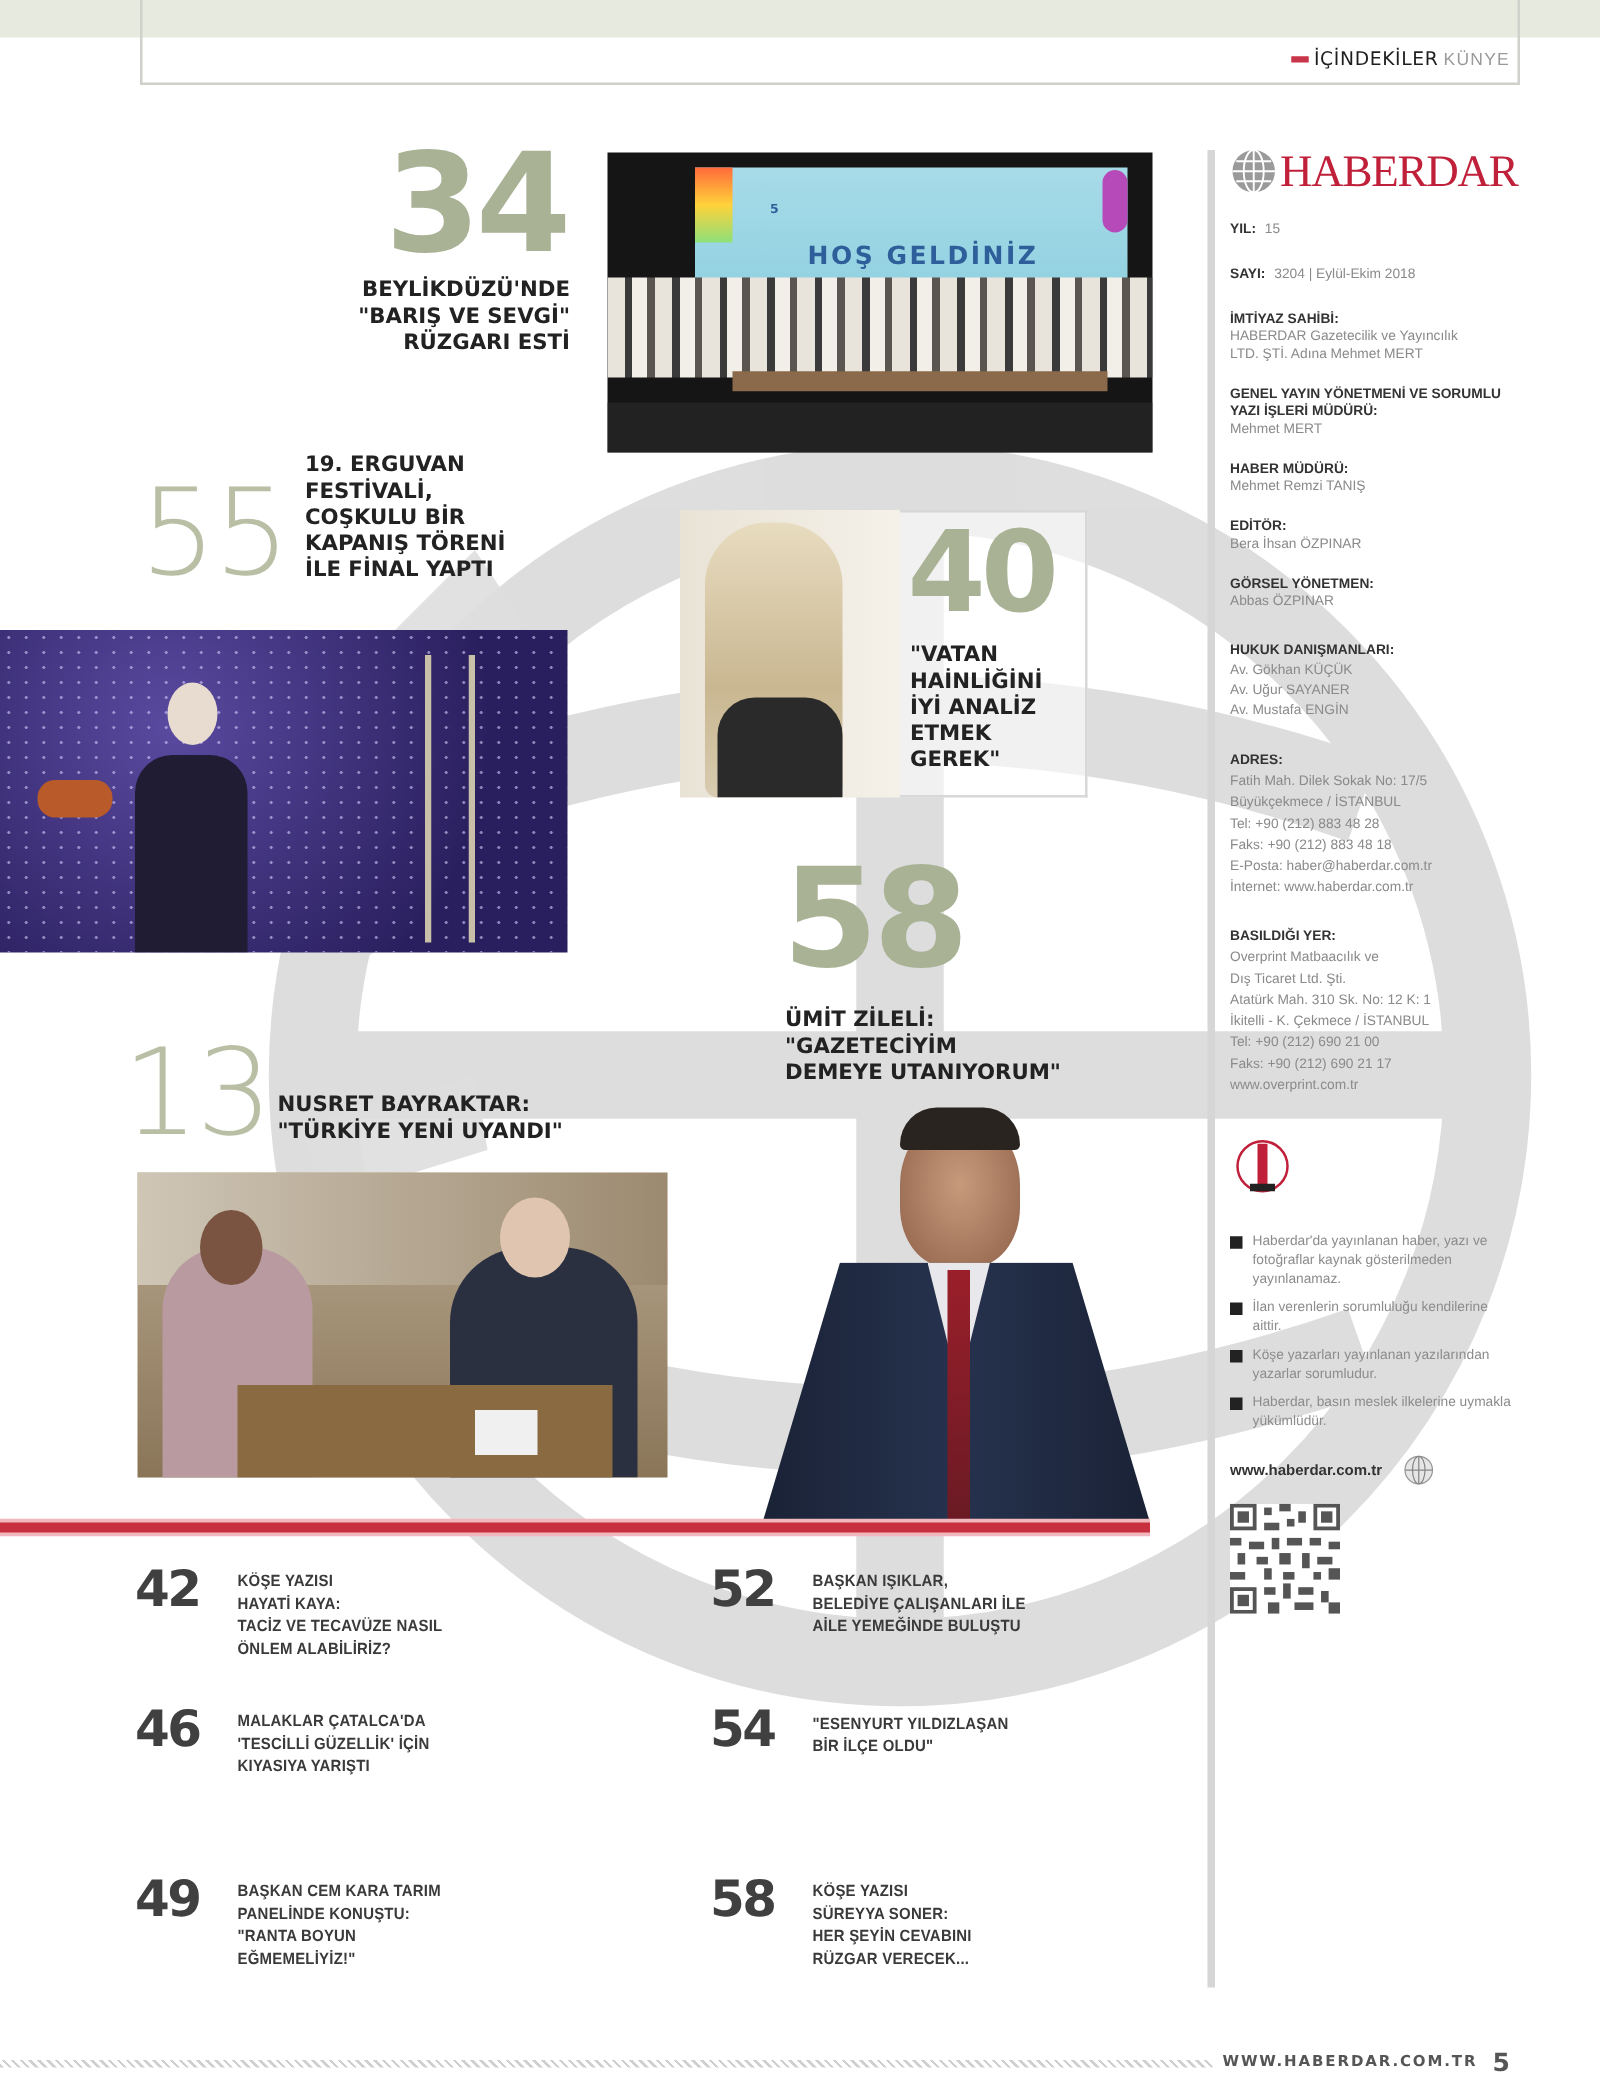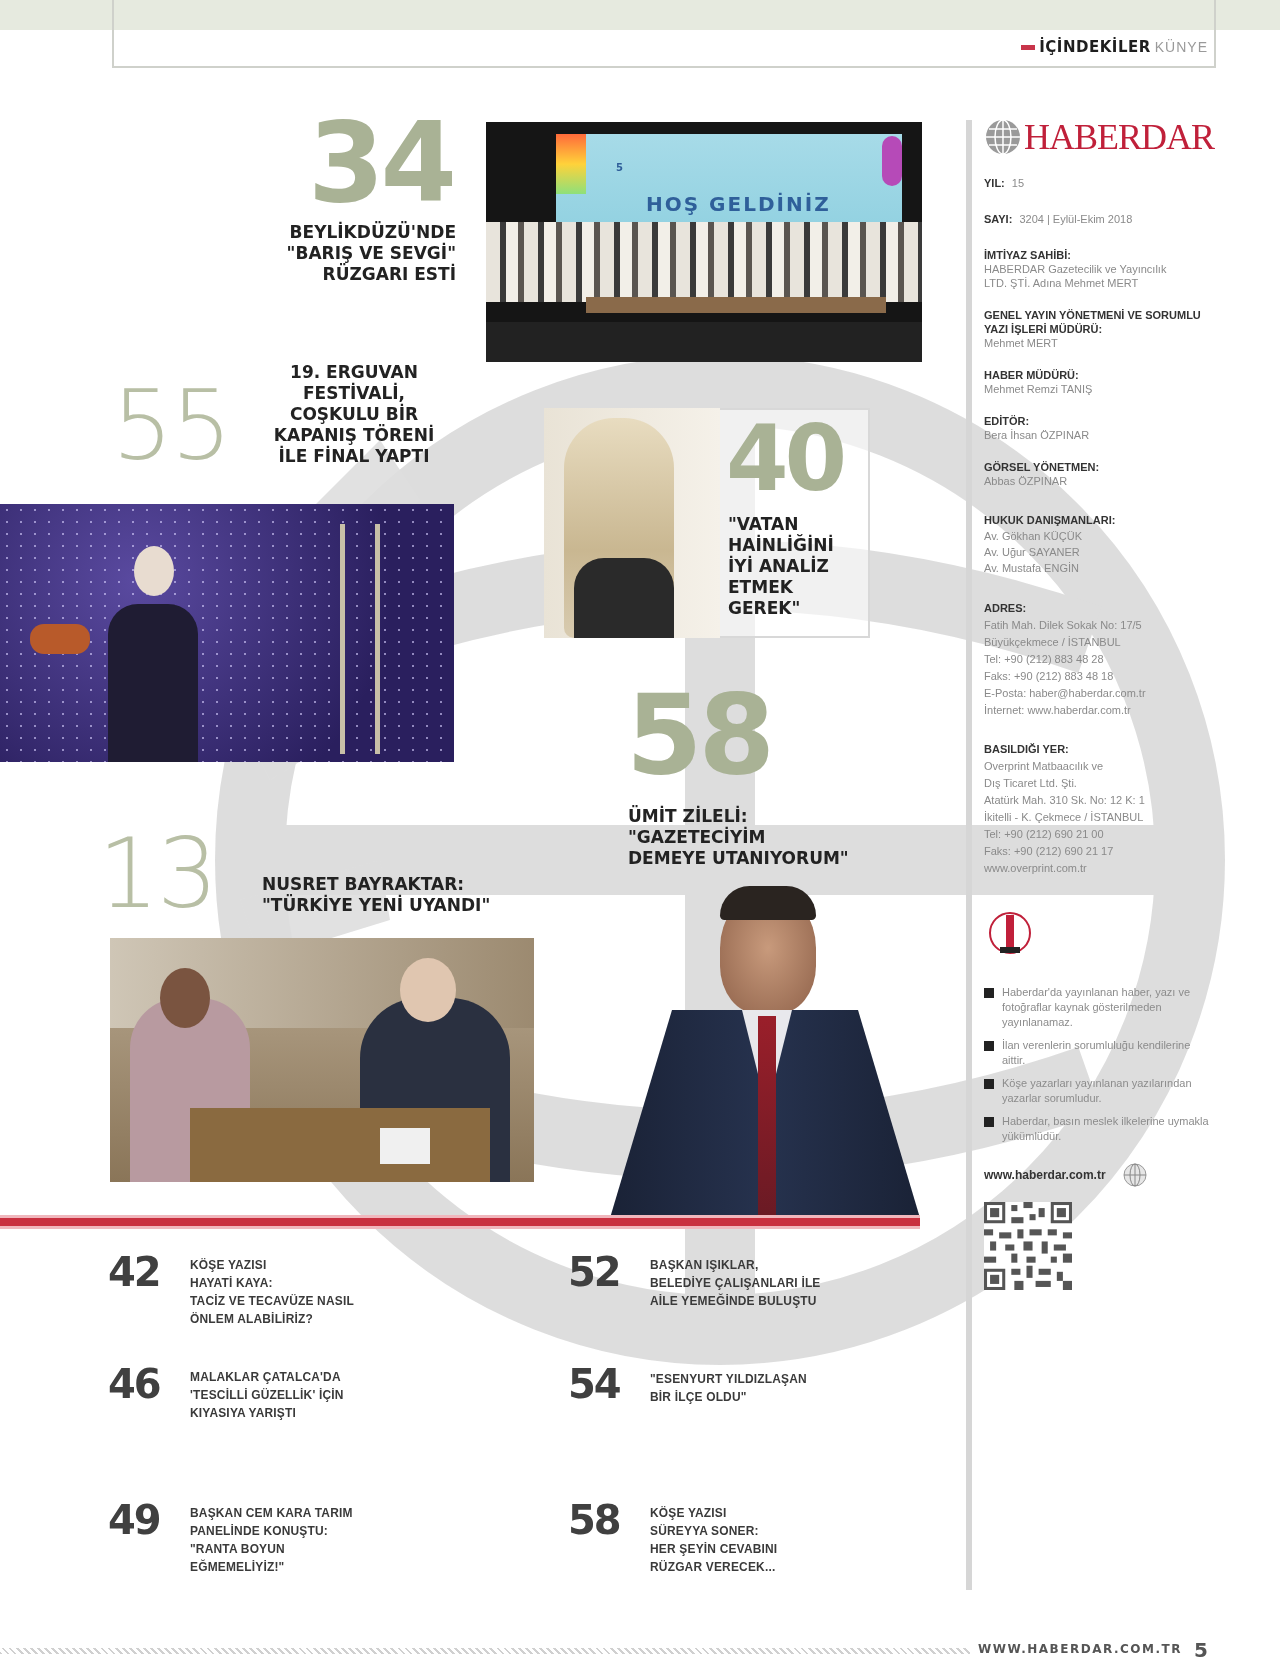--- a/index.html
+++ b/index.html
@@ -4,21 +4,21 @@
 <style>
   * { box-sizing: border-box; margin: 0; padding: 0; }
   html, body { width: 1280px; height: 1680px; background: #ffffff; overflow: hidden; }
   body { position: relative; font-family: "Liberation Sans", sans-serif; color: #2a2a2a; }
 
   
   .top-band { position: absolute; left: 0; top: 0; width: 1280px; height: 30px; background: #e6eadf; }
   .top-frame { position: absolute; left: 112px; top: 0; width: 1104px; height: 68px; border: 2px solid #cfd1cb; border-top: none; background: transparent; }
   .section-label { position: absolute; right: 72px; top: 38px; display: flex; align-items: center; gap: 4px; font-size: 17px; }
   .section-dash { width: 14px; height: 5px; background: #c8354a; display: inline-block; }
-  .section-main { font-weight: 700; letter-spacing: 0.5px; color: #1e1e1e; font-family: "DejaVu Sans", sans-serif; font-size: 15px; }
+  .section-main { font-weight: 400; letter-spacing: 0.5px; color: #1e1e1e; font-family: "DejaVu Sans", sans-serif; font-size: 15px; }
   .section-sub { color: #9a9a9a; font-size: 14px; letter-spacing: 1px; }
 
   
   .watermark { position: absolute; left: 200px; top: 260px; width: 1100px; height: 1200px; pointer-events: none; }
 
   
   .big-num { position: absolute; font-family: "DejaVu Sans", sans-serif; font-weight: 900; color: #a9b295; line-height: 1; letter-spacing: -4px; text-align: center; }
   .thin-num { position: absolute; font-family: "DejaVu Sans", sans-serif; font-weight: 200; color: #b8bfa5; line-height: 1; letter-spacing: -2px; }
 
   .headline { position: absolute; font-family: "DejaVu Sans", sans-serif; font-weight: 900; font-size: 17px; line-height: 21px; color: #222; text-transform: uppercase; }
@@ -91,21 +91,21 @@
   <div style="position:absolute; left:70px; top:12px; width:30px; height:60px; background:linear-gradient(180deg,#ff6a3a,#ffd23a,#8ee07a);"></div>
   <div style="position:absolute; left:396px; top:14px; width:20px; height:50px; background:#b64ab8; border-radius:10px;"></div>
   <div style="position:absolute; left:130px; top:40px; font-family:'DejaVu Sans',sans-serif; font-weight:900; font-size:10px; color:#2f5f9a;">5</div>
   <div style="position:absolute; left:160px; top:70px; font-family:'DejaVu Sans',sans-serif; font-weight:900; font-size:20px; color:#2f5f9a; letter-spacing:2px;">HOŞ GELDİNİZ</div>
   <div style="position:absolute; left:0; top:100px; width:436px; height:80px; background:repeating-linear-gradient(90deg,#e8e4dc 0 14px,#3a3a3a 14px 20px,#f2efe8 20px 32px,#5a5550 32px 38px);"></div>
   <div style="position:absolute; left:100px; top:175px; width:300px; height:16px; background:#8a6a4a;"></div>
   <div style="position:absolute; left:0; top:200px; width:436px; height:40px; background:#222;"></div>
 </div>
 
 <div class="thin-num" style="left:112px; top:378px; font-size:96px;">55</div>
-<div class="headline" style="left:234px; top:362px; width:240px;text-align:center;">
+<div class="headline" style="left:244px; top:362px; width:240px;">
   <div>19. ERGUVAN</div>
   <div>FESTİVALİ,</div>
   <div>COŞKULU BİR</div>
   <div>KAPANIŞ TÖRENİ</div>
   <div>İLE FİNAL YAPTI</div>
 </div>
 <div class="photo" style="left:0; top:504px; width:454px; height:258px; background:radial-gradient(circle at 30% 30%,#5a4aa0,#2a1f5e 70%);">
   <div style="position:absolute; left:0; top:0; width:454px; height:258px; background-image:radial-gradient(#d8d0ff 1px, transparent 1.5px); background-size:14px 12px; opacity:0.6;"></div>
   <div style="position:absolute; left:108px; top:100px; width:90px; height:158px; background:#1f1c33; border-radius:30px 30px 0 0;"></div>
   <div style="position:absolute; left:134px; top:42px; width:40px; height:50px; background:#e8dcd0; border-radius:50%;"></div>
@@ -135,21 +135,21 @@
 </div>
 <div class="photo" style="left:610px; top:880px; width:310px; height:338px; background:transparent;">
   <div style="position:absolute; left:110px; top:14px; width:96px; height:120px; background:radial-gradient(ellipse at 50% 45%,#c89a7c,#8f624a); border-radius:45% 45% 40% 40%;"></div>
   <div style="position:absolute; left:110px; top:6px; width:96px; height:34px; background:#2a2420; border-radius:40px 40px 6px 6px;"></div>
   <div style="position:absolute; left:0; top:130px; width:310px; height:208px; background:linear-gradient(90deg,#1a2236,#26324e 50%,#1a2236); clip-path:polygon(20% 0,80% 0,100% 100%,0 100%);"></div>
   <div style="position:absolute; left:132px; top:130px; width:50px; height:100px; background:#e8e8ec; clip-path:polygon(0 0,100% 0,50% 100%);"></div>
   <div style="position:absolute; left:148px; top:136px; width:18px; height:200px; background:linear-gradient(180deg,#9a1f2a,#6a1a24);"></div>
 </div>
 
 <div class="thin-num" style="left:98px; top:826px; font-size:96px;">13</div>
-<div class="headline" style="left:222px; top:874px; width:320px;margin-left:40px;">
+<div class="headline" style="left:222px; top:874px; width:320px;">
   <div>NUSRET BAYRAKTAR:</div>
   <div>"TÜRKİYE YENİ UYANDI"</div>
 </div>
 <div class="photo" style="left:110px; top:938px; width:424px; height:244px; background:linear-gradient(180deg,#b8a890,#8a7558);">
   <div style="position:absolute; left:0; top:0; width:424px; height:90px; background:linear-gradient(90deg,#cfc6b6,#9c8a70);"></div>
   <div style="position:absolute; left:20px; top:60px; width:120px; height:184px; background:#b89aa0; border-radius:50px 50px 0 0;"></div>
   <div style="position:absolute; left:50px; top:30px; width:50px; height:60px; background:#7a5440; border-radius:50%;"></div>
   <div style="position:absolute; left:250px; top:60px; width:150px; height:184px; background:#2a3040; border-radius:60px 60px 0 0;"></div>
   <div style="position:absolute; left:290px; top:20px; width:56px; height:64px; background:#e0c6b0; border-radius:50%;"></div>
   <div style="position:absolute; left:80px; top:170px; width:300px; height:74px; background:#8a6a40;"></div>

